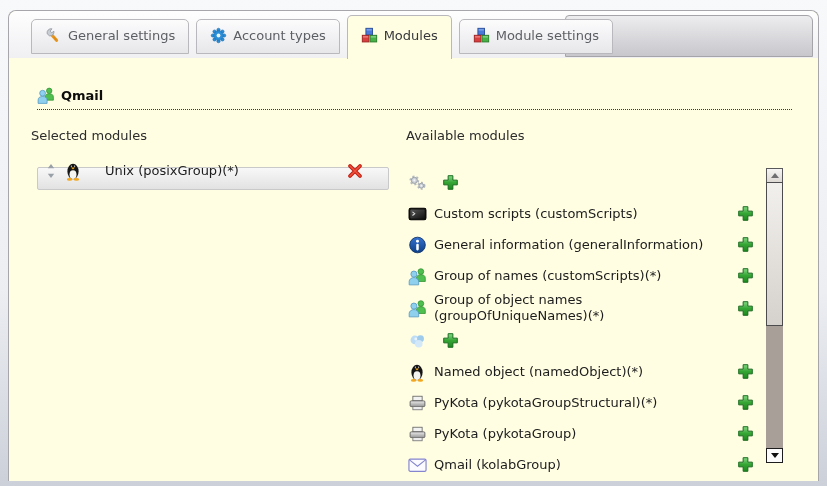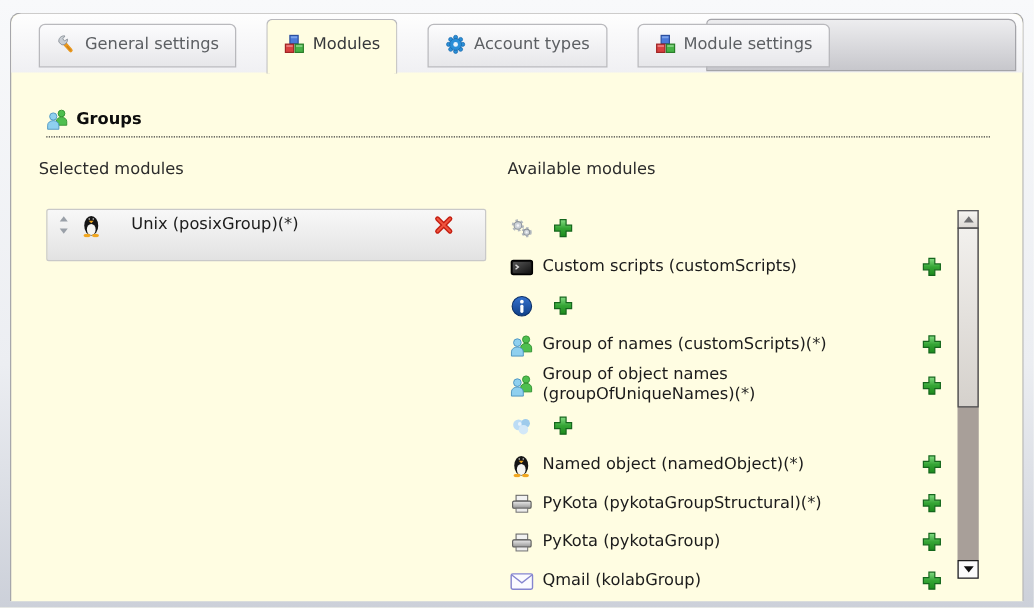--- a/index.html
+++ b/index.html
@@ -28,21 +28,21 @@
     box-sizing:border-box;
     background:linear-gradient(#ededef,#c7c7cc);
     border:1px solid #a4a4a9;
     border-radius:4px 6px 0 0;
   }
   .tabs { position:absolute; left:22px; top:8px; display:flex; align-items:flex-start; z-index:2; }
   .tab {
     display:flex; align-items:center; gap:6px;
     box-sizing:border-box;
     padding:7px 13px 9px 13px;
-    margin-right:24px;
+    margin-right:7px;
     background:linear-gradient(#fcfcfd,#e7e7ea);
     border:1px solid #b9b9bd;
     border-radius:5px 5px 0 0;
     font-size:13px; color:#5c5f63;
     white-space:nowrap; cursor:pointer;
   }
   .tab.active {
     margin-top:-4px;
     padding:11px 13px 15px 13px;
     background:#fffde2;
@@ -65,21 +65,21 @@
   .hicon { width:18px; height:18px; display:inline-flex; flex:none; }
   .columns { display:flex; margin-top:18px; }
   .col-left { width:368px; flex:none; }
   .col-right { width:397px; flex:none; position:relative; }
   .col-label { font-size:13px; color:#2c2c2c; }
   .col-left .col-label { margin-left:2px; }
   .col-right .col-label { margin-left:9px; }
 
   
   .selected-row {
-    margin:24px 0 0 8px; width:352px; height:42px;
+    margin:24px 0 0 8px; width:352px; height:23px;
     box-sizing:border-box;
     border:1px solid #c9c9c9; border-radius:2px;
     background:linear-gradient(#f8f8f8,#e2e2e2);
     display:flex; align-items:center;
     padding:0 25px 16px 8px;
     cursor:move;
   }
   .sort-handle { width:10px; height:16px; margin-right:8px; flex:none; display:inline-flex; }
   .micon { width:19px; height:20px; flex:none; display:inline-flex; }
   .selected-row .micon { margin-right:22px; }
@@ -152,54 +152,54 @@
         <span class="ticon">
           <svg viewBox="0 0 18 18">
             <path d="M12.2 14 L7 8.2" stroke="#e8971f" stroke-width="3.4" stroke-linecap="round"></path>
             <path d="M12.2 14 L9 10.4" stroke="#b96f0c" stroke-width="1" opacity="0.55"></path>
             <path d="M2.3 7.2 A4.3 4.3 0 0 1 7.4 1.9 L5.5 4.3 L7 6.1 L9.5 4.5 A4.3 4.3 0 0 1 4.8 9.4 Z" fill="#c9ced4" stroke="#8d949b" stroke-width="0.8"></path>
           </svg>
         </span>
         <span>General settings</span>
       </div>
 
-      <div class="tab active">
-        <span class="ticon">
-          <svg viewBox="0 0 18 18">
-            <rect x="5.2" y="1.4" width="7" height="7" fill="#4a79d8" stroke="#2b4f9e"></rect>
-            <rect x="6" y="2.2" width="5.4" height="1.6" fill="#7ba1e8" stroke="none"></rect>
-            <rect x="1.4" y="8.8" width="7" height="7" fill="#d84040" stroke="#9e2424"></rect>
-            <rect x="2.2" y="9.6" width="5.4" height="1.6" fill="#ea7b7b" stroke="none"></rect>
-            <rect x="9.6" y="8.8" width="7" height="7" fill="#46b246" stroke="#2a7d2a"></rect>
-            <rect x="10.4" y="9.6" width="5.4" height="1.6" fill="#83d083" stroke="none"></rect>
-          </svg>
-        </span>
-        <span>Modules</span>
-      </div>
-
       <div class="tab">
         <span class="ticon">
           <svg viewBox="0 0 18 18">
             <g fill="#2a8fd8" stroke="#1668ab" stroke-width="0.6">
               <circle cx="15" cy="9" r="1.7"></circle>
                 <circle cx="13.2" cy="13.2" r="1.7"></circle>
                 <circle cx="9" cy="15" r="1.7"></circle>
               <circle cx="4.8" cy="13.2" r="1.7"></circle>
                 <circle cx="3" cy="9" r="1.7"></circle>
                 <circle cx="4.8" cy="4.8" r="1.7"></circle>
               <circle cx="9" cy="3" r="1.7"></circle>
                 <circle cx="13.2" cy="4.8" r="1.7"></circle>
               <circle cx="9" cy="9" r="5"></circle>
             </g>
             <circle cx="9" cy="9" r="2" fill="#eaf4fc"></circle>
           </svg>
         </span>
         <span>Account types</span>
       </div>
 
+      <div class="tab active">
+        <span class="ticon">
+          <svg viewBox="0 0 18 18">
+            <rect x="5.2" y="1.4" width="7" height="7" fill="#4a79d8" stroke="#2b4f9e"></rect>
+            <rect x="6" y="2.2" width="5.4" height="1.6" fill="#7ba1e8" stroke="none"></rect>
+            <rect x="1.4" y="8.8" width="7" height="7" fill="#d84040" stroke="#9e2424"></rect>
+            <rect x="2.2" y="9.6" width="5.4" height="1.6" fill="#ea7b7b" stroke="none"></rect>
+            <rect x="9.6" y="8.8" width="7" height="7" fill="#46b246" stroke="#2a7d2a"></rect>
+            <rect x="10.4" y="9.6" width="5.4" height="1.6" fill="#83d083" stroke="none"></rect>
+          </svg>
+        </span>
+        <span>Modules</span>
+      </div>
+
       <div class="tab">
         <span class="ticon">
           <svg viewBox="0 0 18 18">
             <rect x="5.2" y="1.4" width="7" height="7" fill="#4a79d8" stroke="#2b4f9e"></rect>
             <rect x="6" y="2.2" width="5.4" height="1.6" fill="#7ba1e8" stroke="none"></rect>
             <rect x="1.4" y="8.8" width="7" height="7" fill="#d84040" stroke="#9e2424"></rect>
             <rect x="2.2" y="9.6" width="5.4" height="1.6" fill="#ea7b7b" stroke="none"></rect>
             <rect x="9.6" y="8.8" width="7" height="7" fill="#46b246" stroke="#2a7d2a"></rect>
             <rect x="10.4" y="9.6" width="5.4" height="1.6" fill="#83d083" stroke="none"></rect>
           </svg>
@@ -214,21 +214,21 @@
 
     <div class="section-heading">
       <span class="hicon">
         <svg viewBox="0 0 18 18">
           <circle cx="12.2" cy="4.8" r="2.7" fill="#4fbf4f" stroke="#2e8f2e" stroke-width="0.7"></circle>
           <path d="M8 14.2 v-3 a4.2 3.5 0 0 1 8.4 0 v3 z" fill="#4fbf4f" stroke="#2e8f2e" stroke-width="0.7"></path>
           <circle cx="5.6" cy="7.2" r="2.9" fill="#8fd0ef" stroke="#4a92bf" stroke-width="0.7"></circle>
           <path d="M1.1 17.4 v-3.2 a4.5 3.7 0 0 1 9 0 v3.2 z" fill="#8fd0ef" stroke="#4a92bf" stroke-width="0.7"></path>
         </svg>
       </span>
-      <span>Groups</span>
+      <span>Qmail</span>
     </div>
 
     <div class="columns">
 
       <div class="col-left">
         <div class="col-label">Selected modules</div>
 
         <div class="selected-row">
           <span class="sort-handle">
             <svg viewBox="0 0 10 16">
@@ -297,20 +297,21 @@
           </div>
 
           <div class="arow">
             <span class="micon">
               <svg viewBox="0 0 18 18">
                 <circle cx="9" cy="9" r="7.4" fill="url(#infg)" stroke="#0c2f66" stroke-width="0.8"></circle>
                 <circle cx="9" cy="5.5" r="1.4" fill="#fff"></circle>
                 <rect x="7.8" y="7.9" width="2.4" height="6.2" rx="1.1" fill="#fff"></rect>
               </svg>
             </span>
+            <span class="mod-label">General information (generalInformation)</span>
             <span class="addbtn">
               <svg viewBox="0 0 18 18">
                   <path d="M6.5 1.8 h5 v4.7 h4.7 v5 h-4.7 v4.7 h-5 v-4.7 h-4.7 v-5 h4.7 z" fill="url(#gp)" stroke="#14661c" stroke-width="1"></path>
                 </svg>
             </span>
           </div>
 
           <div class="arow">
             <span class="micon">
               <svg viewBox="0 0 18 18">

